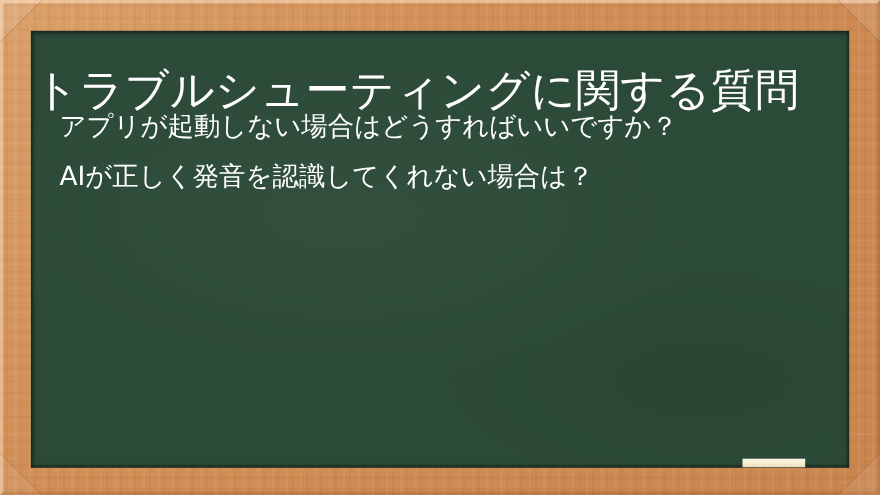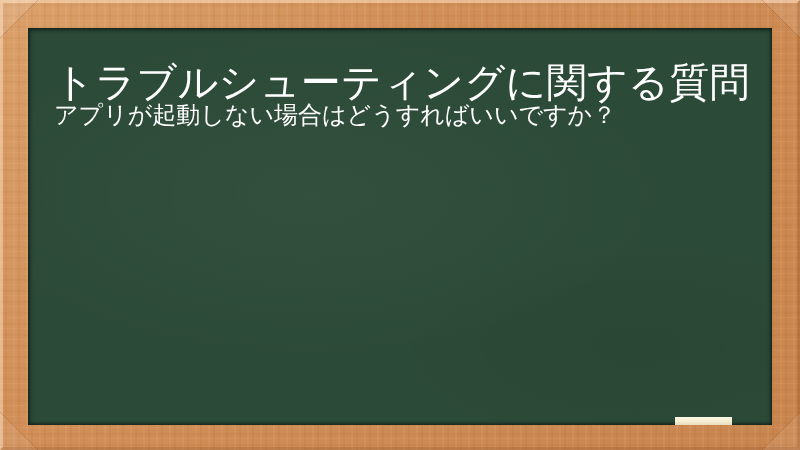--- a/index.html
+++ b/index.html
@@ -100,21 +100,21 @@
       inset 0 2px 4px rgba(0,0,0,0.42),
       inset 2px 0 4px rgba(0,0,0,0.30),
       inset -2px 0 3px rgba(0,0,0,0.22),
       inset 0 -2px 3px rgba(0,0,0,0.22);
     overflow: hidden;
   }
 
   
   .title {
     position: absolute;
-    left: 26px;
+    left: 3px;
     top: 2px;
     width: 720px;
     color: #ffffff;
     font-size: 40px;
     line-height: 1.28;
     font-weight: 400;
     letter-spacing: 0.2px;
     white-space: nowrap;
   }
 
@@ -161,19 +161,20 @@
     <div class="miter bl"></div>
     <div class="miter br"></div>
   </div>
 
   <div class="board">
 
     <h1 class="title">トラブルシューティングに関する質問</h1>
 
     <ul class="body-list">
       <li class="body-item first">アプリが起動しない場合はどうすればいいですか？</li>
+      <li class="body-item">AIが正しく発音を認識してくれない場合は？</li>
     </ul>
 
     <div class="chalk"></div>
 
   </div>
 
 </div>
 
 </body></html>

